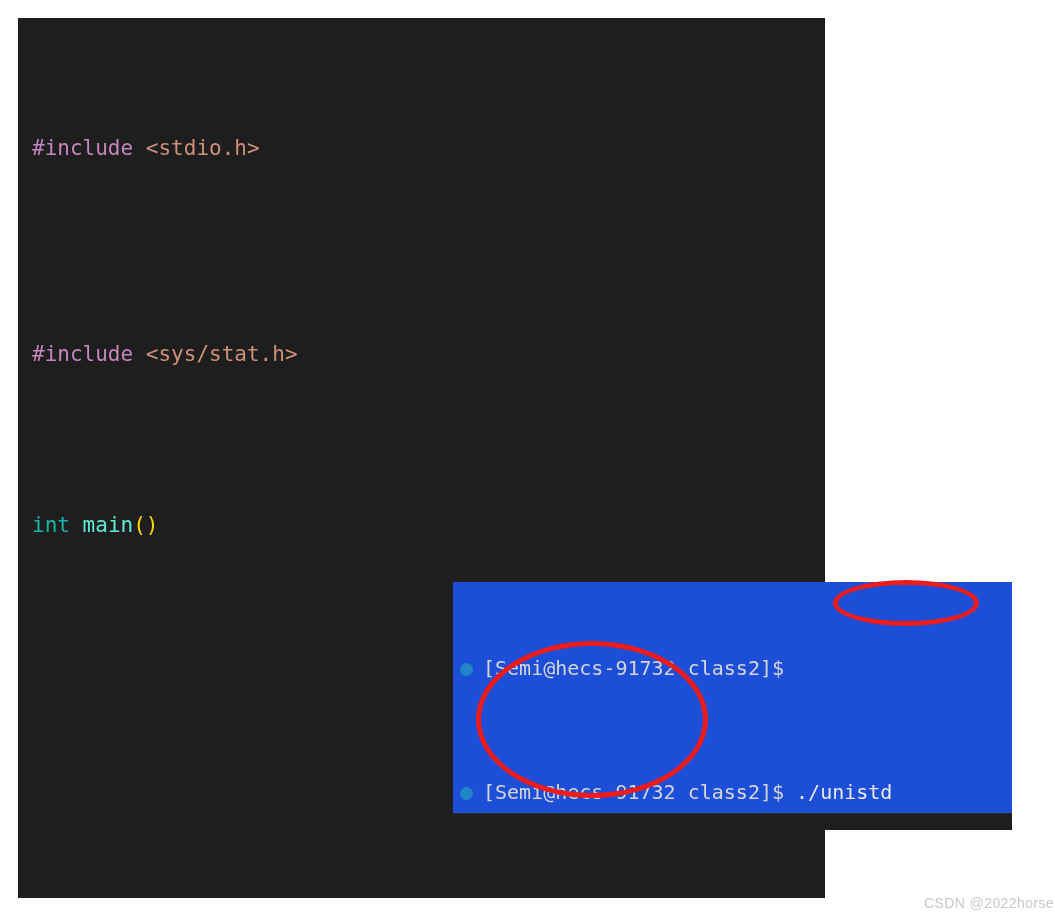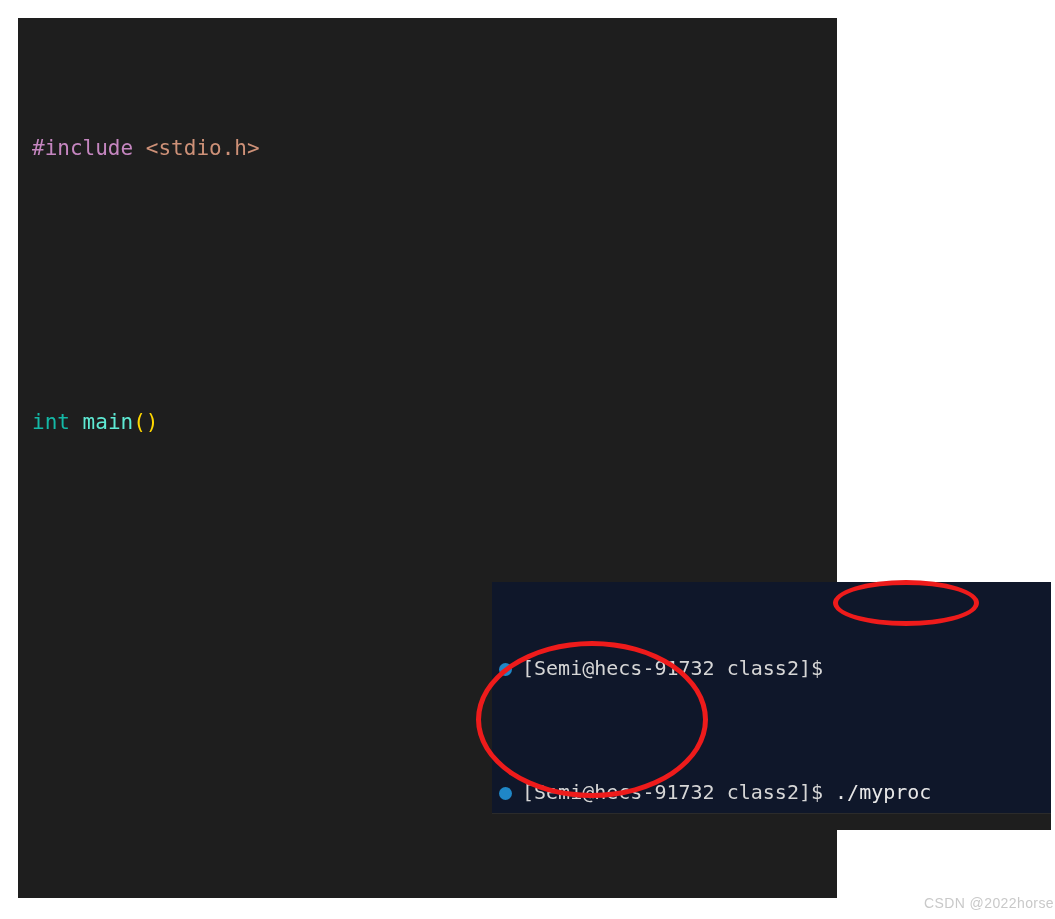--- a/index.html
+++ b/index.html
@@ -17,21 +17,20 @@
 
   
   #editor {
     position: absolute;
     left: 18px;
     top: 18px;
     width: 807px;
     height: 880px;
     background: #1e1e1e;
     overflow: hidden;
-    padding-left: 12px;
   }
   #code {
     position: absolute;
     left: 0;
     top: 10px;
     width: 100%;
     font-family: "DejaVu Sans Mono", monospace;
     font-size: 21px;
     line-height: 34.3px;
     white-space: pre;
@@ -46,25 +45,25 @@
   
   .k-pre   { color: #c586c0; }            
   .k-inc   { color: #ce9178; }            
   .k-type  { color: #14b8a6; }            
   .k-fn    { color: #5eead4; }            
   .p-y     { color: #ffd700; }            
 
   
   #terminal {
     position: absolute;
-    left: 492px;
+    left: 453px;
     top: 582px;
     width: 559px;
     height: 248px;
-    background: #0f172a;
+    background: #1d4ed8;
     overflow: hidden;
     font-family: "DejaVu Sans Mono", monospace;
     font-size: 20px;
     line-height: 31px;
     color: #d6d6d6;
   }
   #term-lines {
     position: absolute;
     left: 0;
     top: -22px;
@@ -132,20 +131,21 @@
 </head>
 <body>
 
 <div id="editor">
   <div id="code">
 
     <div class="cl"><span class="k-pre">#include</span> <span class="k-inc">&lt;stdio.h&gt;</span></div>
 
 
 
+    <div class="cl"><span class="k-pre">#include</span> <span class="k-inc">&lt;sys/stat.h&gt;</span></div>
 
 
     <div class="cl"><span class="k-type">int</span> <span class="k-fn">main</span><span class="p-y">()</span></div>
 
     
 
     
 
     
 
@@ -182,21 +182,21 @@
     
 
   </div>
 </div>
 
 <div id="terminal">
   <div id="term-lines">
 
     <div class="tl"><span class="bullet filled"></span><span class="t-prompt">[Semi@hecs-91732 class2]$</span></div>
 
-    <div class="tl"><span class="bullet filled"></span><span class="t-prompt">[Semi@hecs-91732 class2]$</span><span class="t-out"> ./myproc</span></div>
+    <div class="tl"><span class="bullet filled"></span><span class="t-prompt">[Semi@hecs-91732 class2]$</span><span class="t-out"> ./unistd</span></div>
 
     
 
     
 
     
 
     
 
     

